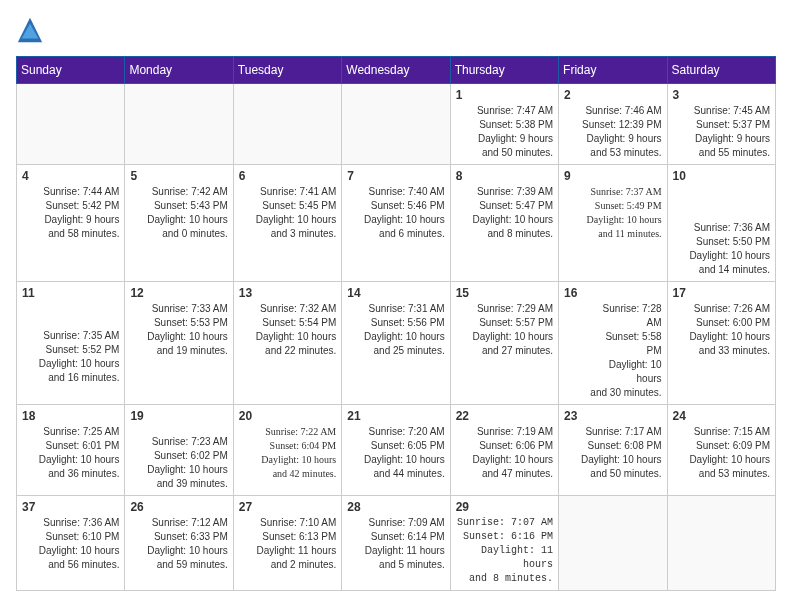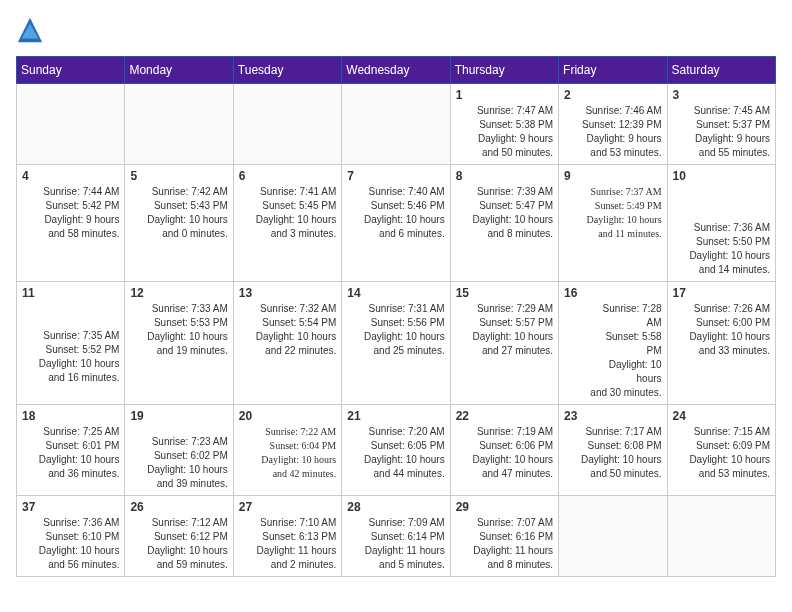--- a/index.html
+++ b/index.html
@@ -301,41 +301,41 @@
         <td>
           <span class="day-number">37</span>
           <div class="day-info" style="white-space: pre-line;">Sunrise: 7:36 AM
 Sunset: 6:10 PM
 Daylight: 10 hours
 and 56 minutes.</div>
         </td>
         <td>
           <span class="day-number">26</span>
           <div class="day-info" style="white-space: pre-line;">Sunrise: 7:12 AM
-Sunset: 6:12 PM
+Sunset: 6:33 PM
 Daylight: 10 hours
 and 59 minutes.</div>
         </td>
         <td>
           <span class="day-number">27</span>
           <div class="day-info" style="white-space: pre-line;">Sunrise: 7:10 AM
 Sunset: 6:13 PM
 Daylight: 11 hours
 and 2 minutes.</div>
         </td>
         <td>
           <span class="day-number">28</span>
           <div class="day-info" style="white-space: pre-line;">Sunrise: 7:09 AM
 Sunset: 6:14 PM
 Daylight: 11 hours
 and 5 minutes.</div>
         </td>
         <td>
           <span class="day-number">29</span>
-          <div class="day-info" style="white-space: pre-line;">Sunrise: 7:07 AM
+          <div class="day-info" style="white-space: pre-line; font-family: Liberation Mono, monospace;">Sunrise: 7:07 AM
 Sunset: 6:16 PM
 Daylight: 11 hours
 and 8 minutes.</div>
         </td>
         <td class="empty"></td>
         <td class="empty"></td>
       </tr>
     </tbody>
 </table>
 

